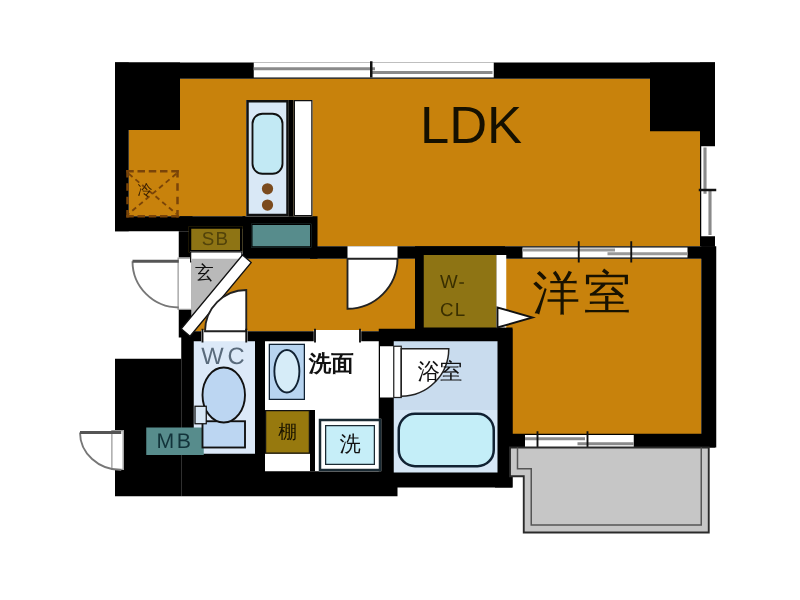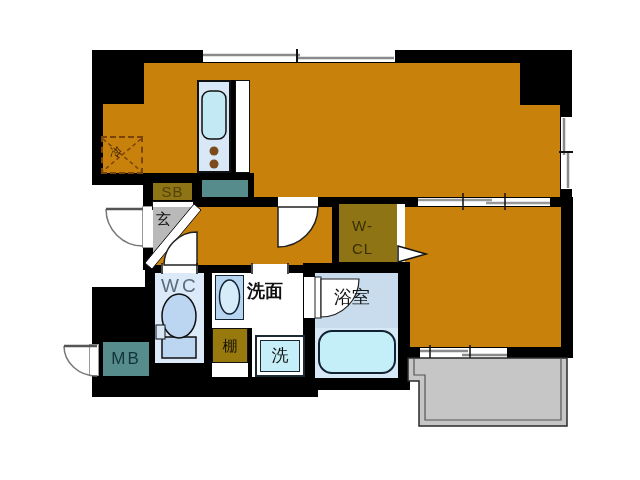--- a/index.html
+++ b/index.html
@@ -58,21 +58,21 @@
 
   <div class="r" style="left:155px;top:273px;width:49px;height:90px;background:#DCE9F8;"></div>
   <div class="r white" style="left:212px;top:273px;width:91px;height:104px;"></div>
   <div class="r" style="left:315px;top:273px;width:83px;height:55px;background:#C9DCEE;"></div>
   <div class="r" style="left:315px;top:328px;width:83px;height:50px;background:#D6E7F6;"></div>
   <div class="r olive" style="left:339px;top:204px;width:58px;height:58px;"></div>
   <div class="r olive cen" style="left:151px;top:181px;width:43px;height:21px;border:2px solid #000;">
     <span class="lbl" style="position:static;font-size:15px;color:#52430A;letter-spacing:1px;">SB</span>
   </div>
   <div class="r teal" style="left:201px;top:179px;width:48px;height:19px;border:1px solid #000;"></div>
-  <div class="r teal cen" style="left:103px;top:342px;width:46px;height:34px;">
+  <div class="r teal cen" style="left:117px;top:342px;width:46px;height:22px;">
     <span class="lbl" style="position:static;font-size:17px;color:#12333A;letter-spacing:2px;">MB</span>
   </div>
   <div class="r cen" style="left:212px;top:328px;width:36px;height:35px;background:#97790E;border:1px solid #111;">
     <span class="lbl" style="position:static;font-size:15px;color:#1A1400;">棚</span>
   </div>
   <div class="r wall" style="left:248px;top:328px;width:4px;height:49px;"></div>
   <div class="r white" style="left:255px;top:335px;width:50px;height:42px;border:2px solid #1A2A33;padding:3px;">
     <div class="cen" style="width:100%;height:100%;background:#C6EEF8;border:1px solid #1A2A33;box-sizing:border-box;">
       <span class="lbl" style="position:static;font-size:17px;">洗</span>
     </div>
@@ -122,20 +122,22 @@
 
     <rect x="202" y="91" width="24" height="48" rx="8" fill="#C2E9F4" stroke="#111" stroke-width="1.5"></rect>
     <circle cx="214" cy="151" r="4.5" fill="#7B4B1E"></circle>
     <circle cx="214" cy="164" r="4.5" fill="#7B4B1E"></circle>
 
     <rect x="319" y="331" width="76" height="42" rx="13" fill="#C4EEF8" stroke="#112233" stroke-width="2"></rect>
 
     <path d="M103,139 L141,171 M141,139 L103,171" stroke="#7A4408" stroke-width="1.5" stroke-dasharray="4,3"></path>
   </svg>
 
+  <div class="lbl" style="left:336px;top:78px;font-size:42px;color:#151000;">LDK</div>
+  <div class="lbl" style="left:426px;top:216px;font-size:38px;letter-spacing:3px;color:#181200;">洋室</div>
   <div class="lbl" style="left:352px;top:214px;font-size:15px;color:#3A2F00;line-height:1.55;letter-spacing:1px;">
     <div>W-</div>
     <div>CL</div>
   </div>
   <div class="lbl" style="left:161px;top:276px;font-size:19px;color:#5A6B7C;letter-spacing:3px;text-align:center;">WC</div>
   <div class="lbl" style="left:247px;top:282px;font-size:18px;font-weight:bold;">洗面</div>
   <div class="lbl" style="left:334px;top:288px;font-size:18px;">浴室</div>
   <div class="lbl" style="left:156px;top:211px;font-size:15px;">玄</div>
   <div class="lbl" style="left:110px;top:146px;font-size:12px;color:#3A2000;">冷</div>
 

